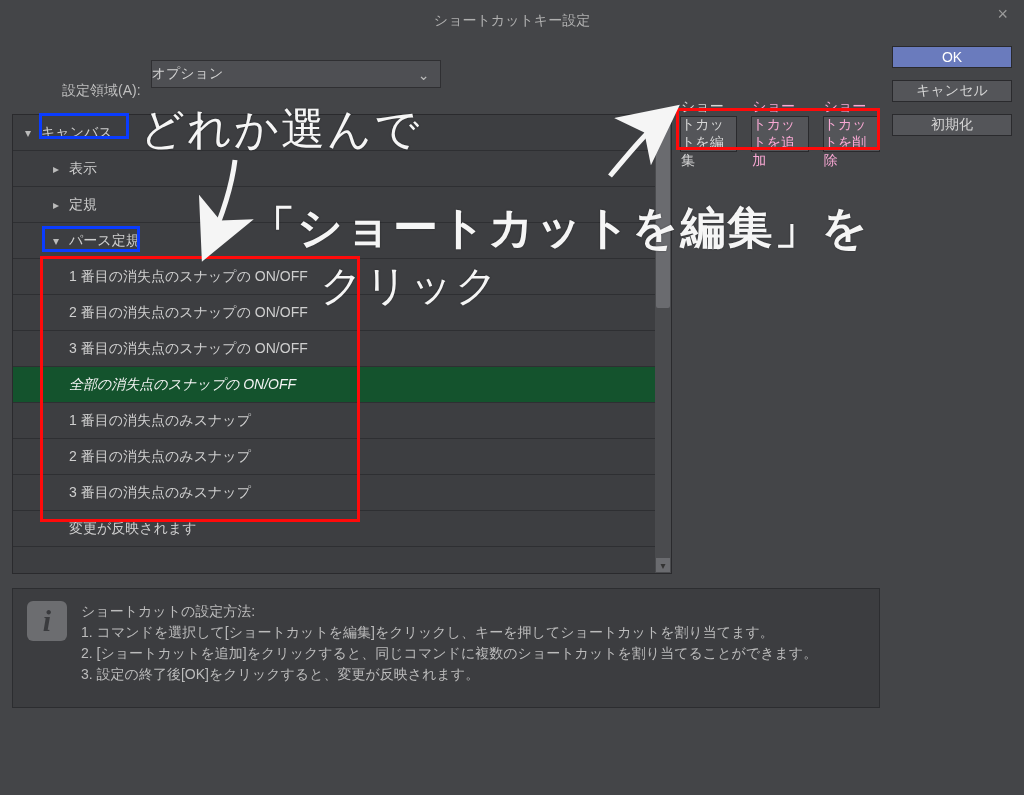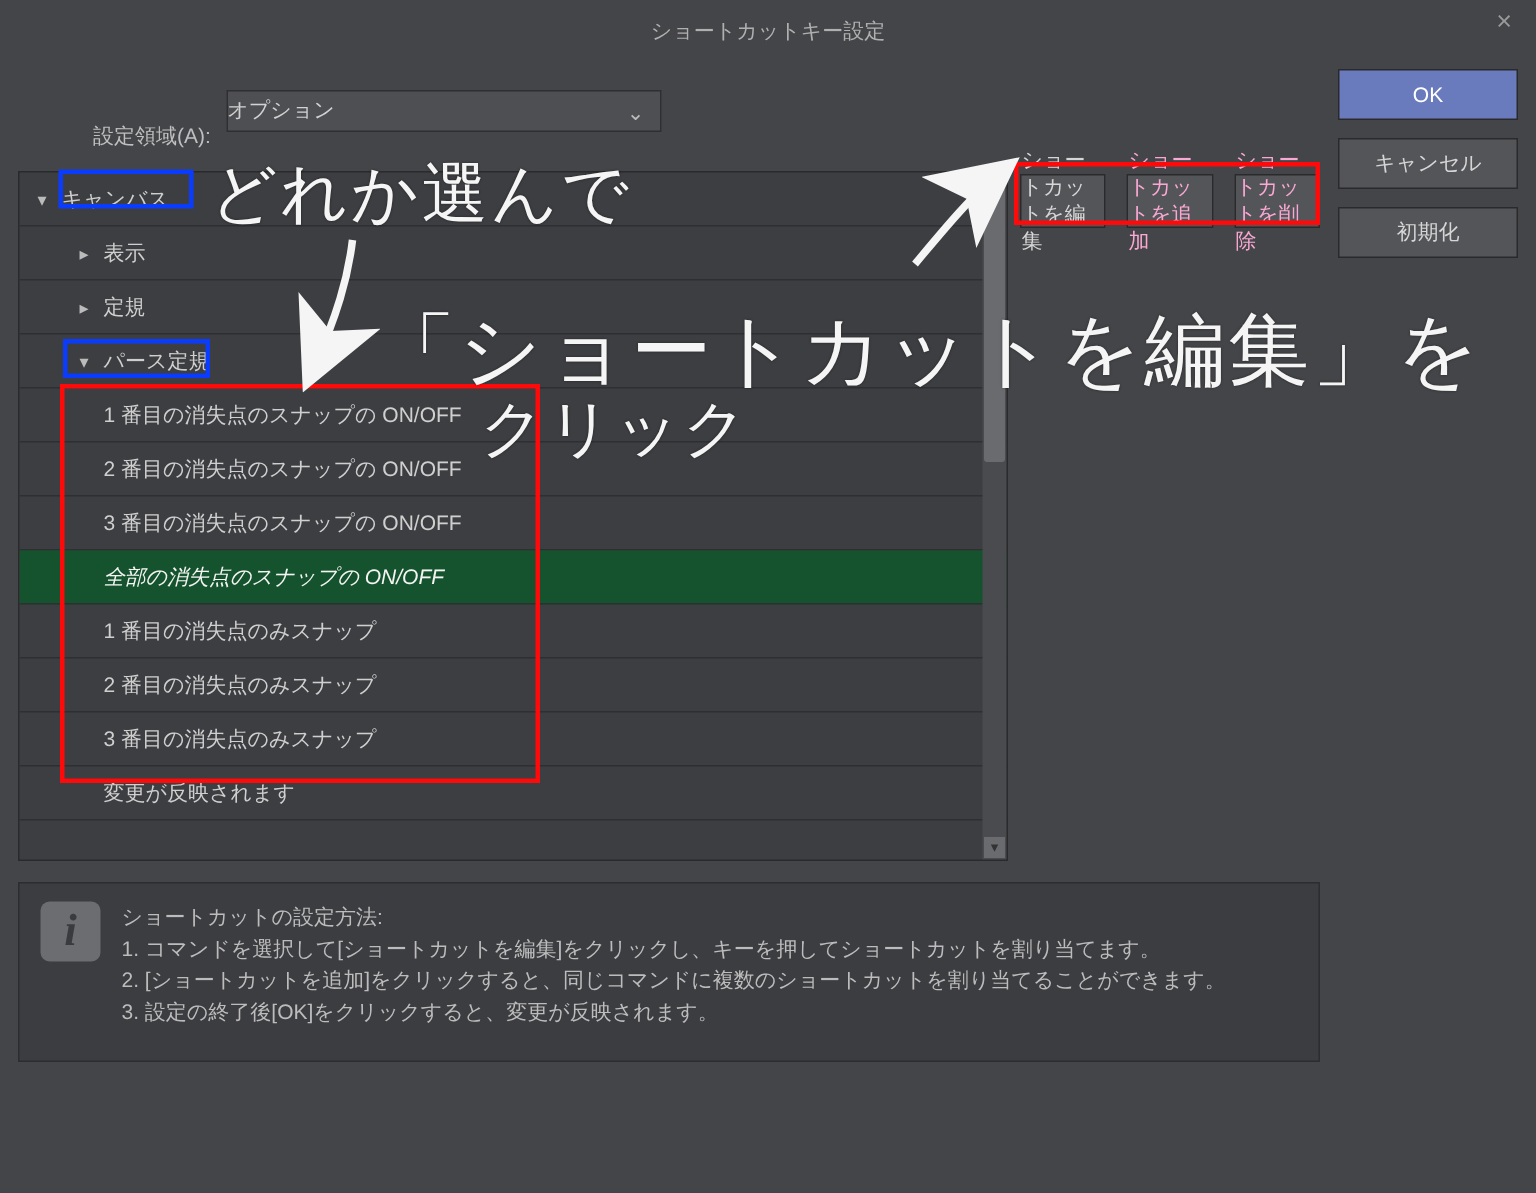--- a/index.html
+++ b/index.html
@@ -86,21 +86,21 @@
   .btn {
     height: 36px;
     border: 1px solid #2a2a2d;
     background: #545559;
     color: #d6d6d6;
     display: flex; align-items: center; justify-content: center;
     font-size: 14px;
   }
   .btn.primary { background: #6a7bbd; color: #fff; }
   .btn.disabled { color: #f9a8d4; }
-  .right-col .btn { height: 34px; text-align: center; }
+  .right-col .btn { height: 22px; text-align: center; }
   .info-box {
     margin-top: 14px;
     border: 1px solid #2c2d30;
     background: #3c3d40;
     padding: 12px 14px;
     display: flex; gap: 14px;
     min-height: 120px;
   }
   .info-icon {
     width: 40px; height: 40px; border-radius: 6px;
@@ -219,21 +219,21 @@
     <div class="btn">初期化</div>
   </div>
 </div>
 
 <div class="hl blue" style="left:39px; top:113px; width:90px; height:26px;"></div>
 <div class="hl blue" style="left:42px; top:226px; width:98px; height:26px;"></div>
 <div class="hl red" style="left:40px; top:256px; width:320px; height:266px;"></div>
 <div class="hl red" style="left:676px; top:108px; width:204px; height:42px;"></div>
 
 <div class="anno" style="left:140px; top:100px;">どれか選んで</div>
-<div class="anno" style="left:250px; top:198px; font-size:54px;">「ショートカットを編集」を</div>
+<div class="anno" style="left:250px; top:198px; font-size:45px;font-weight:bold;">「ショートカットを編集」を</div>
 <div class="anno" style="left:320px; top:258px; font-size:42px;">クリック</div>
 
 <svg class="arrows">
   <defs>
     <marker id="ah" markerWidth="12" markerHeight="12" refX="9" refY="6" orient="auto">
       <path d="M0,0 L12,6 L0,12 L3,6 Z" fill="#f5f5f5"></path>
     </marker>
   </defs>
 
   <path d="M235,160 C232,185 225,210 208,248" stroke="#f5f5f5" stroke-width="5" fill="none" marker-end="url(#ah)"></path>

